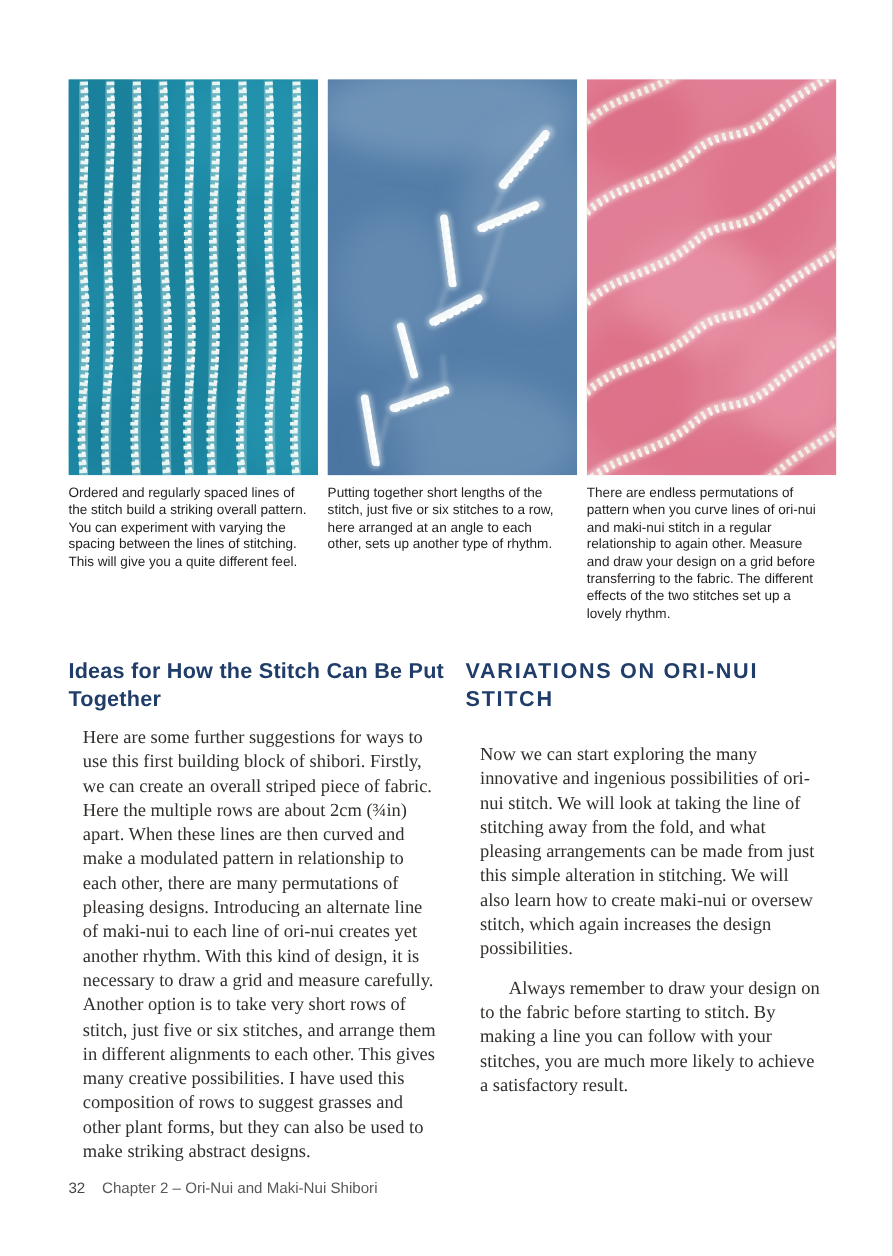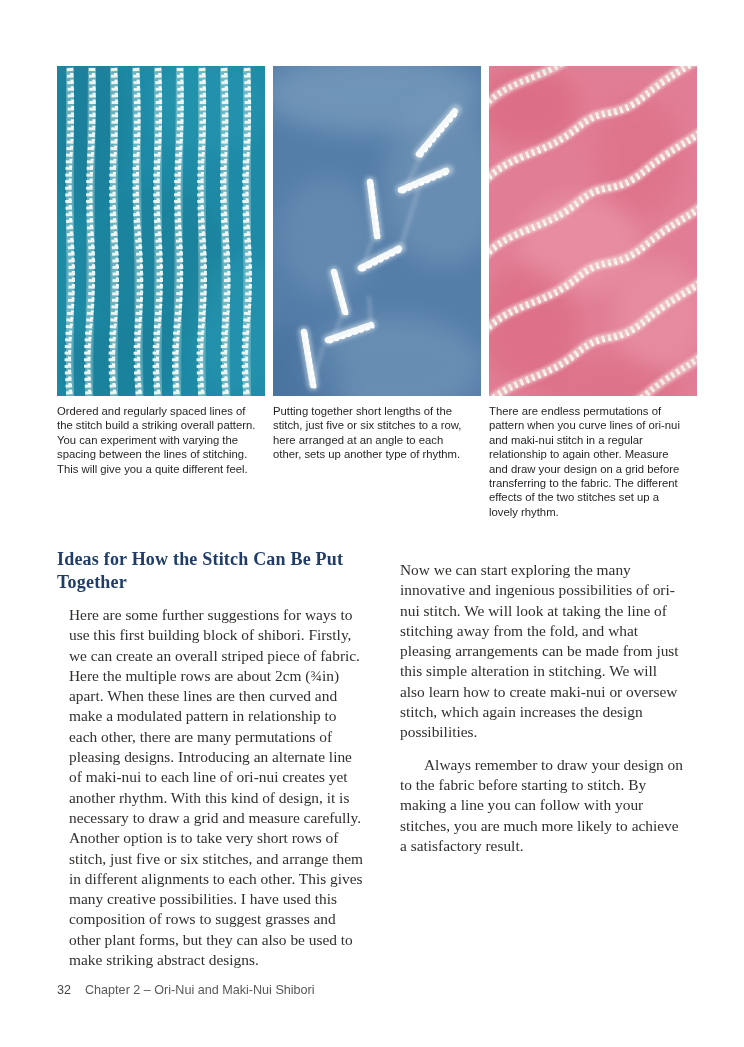--- a/index.html
+++ b/index.html
@@ -8,21 +8,21 @@
   
   .figures{position:absolute;left:57px;top:66px;display:flex;gap:8px;}
   figure{margin:0;width:208px;}
   figure svg{display:block;}
   figcaption{margin-top:8px;width:201px;font-size:11.3px;line-height:14.4px;color:#231f20;}
   
   .columns{position:absolute;left:57px;top:548px;width:640px;display:flex;}
   .col-left{width:322px;margin-right:9px;}
   .col-right{width:309px;}
   h2{margin:0;font-size:18px;line-height:22.5px;font-weight:700;color:#1f3d68;letter-spacing:.2px;}
-  .col-left h2{margin-bottom:5px;font-family:Liberation Serif, serif;}
+  .col-left h2{margin-bottom:5px;}
   .col-right h2{letter-spacing:1.4px;margin-bottom:26px;}
   p.body{margin:12px;font-family:"Liberation Serif",serif;font-size:15.4px;line-height:20.3px;
          color:#322f2c;}
   p.indent{text-indent:24px;}
   
   .footer{position:absolute;left:57px;top:983px;font-size:12.6px;color:#59595b;}
   .pgnum{font-weight:400;color:#454547;margin-right:14px;}
 </style>
 </head>
 <body>
@@ -170,20 +170,21 @@
     </figure>
 
   </div>
 
   <div class="columns">
     <div class="col-left">
       <h2>Ideas for How the Stitch Can Be Put Together</h2>
       <p class="body">Here are some further suggestions for ways to use this first building block of shibori. Firstly, we can create an overall striped piece of fabric. Here the multiple rows are about 2cm (¾in) apart. When these lines are then curved and make a modulated pattern in relationship to each other, there are many permutations of pleasing designs. Introducing an alternate line of maki-nui to each line of ori-nui creates yet another rhythm. With this kind of design, it is necessary to draw a grid and measure carefully. Another option is to take very short rows of stitch, just five or six stitches, and arrange them in different alignments to each other. This gives many creative possibilities. I have used this composition of rows to suggest grasses and other plant forms, but they can also be used to make striking abstract designs.</p>
     </div>
     <div class="col-right">
+      <h2>VARIATIONS ON ORI-NUI STITCH</h2>
       <p class="body">Now we can start exploring the many innovative and ingenious possibilities of ori-nui stitch. We will look at taking the line of stitching away from the fold, and what pleasing arrangements can be made from just this simple alteration in stitching. We will also learn how to create maki-nui or oversew stitch, which again increases the design possibilities.</p>
       <p class="body indent">Always remember to draw your design on to the fabric before starting to stitch. By making a line you can follow with your stitches, you are much more likely to achieve a satisfactory result.</p>
     </div>
   </div>
 
   <div class="footer">
     <span class="pgnum">32</span><span>Chapter 2 – Ori-Nui and Maki-Nui Shibori</span>
   </div>
 
 </div>

